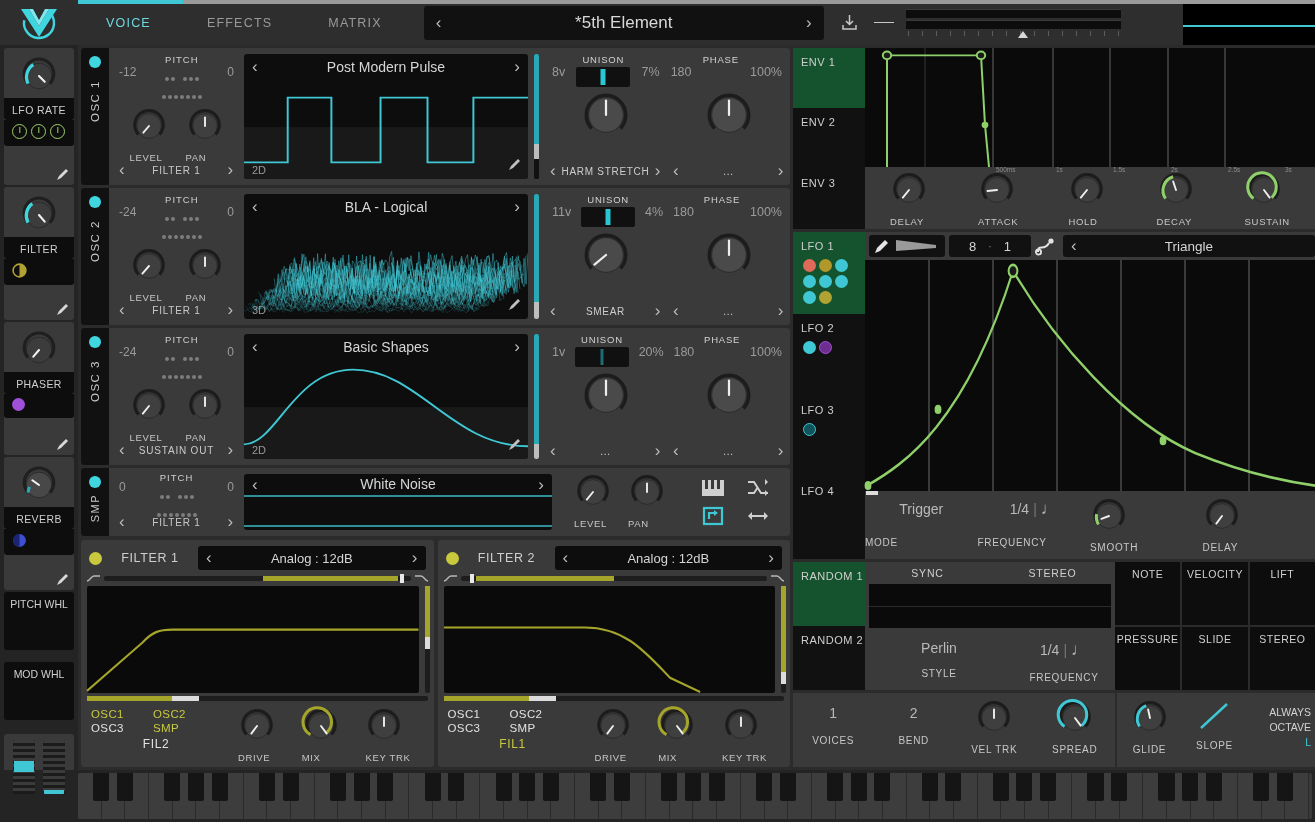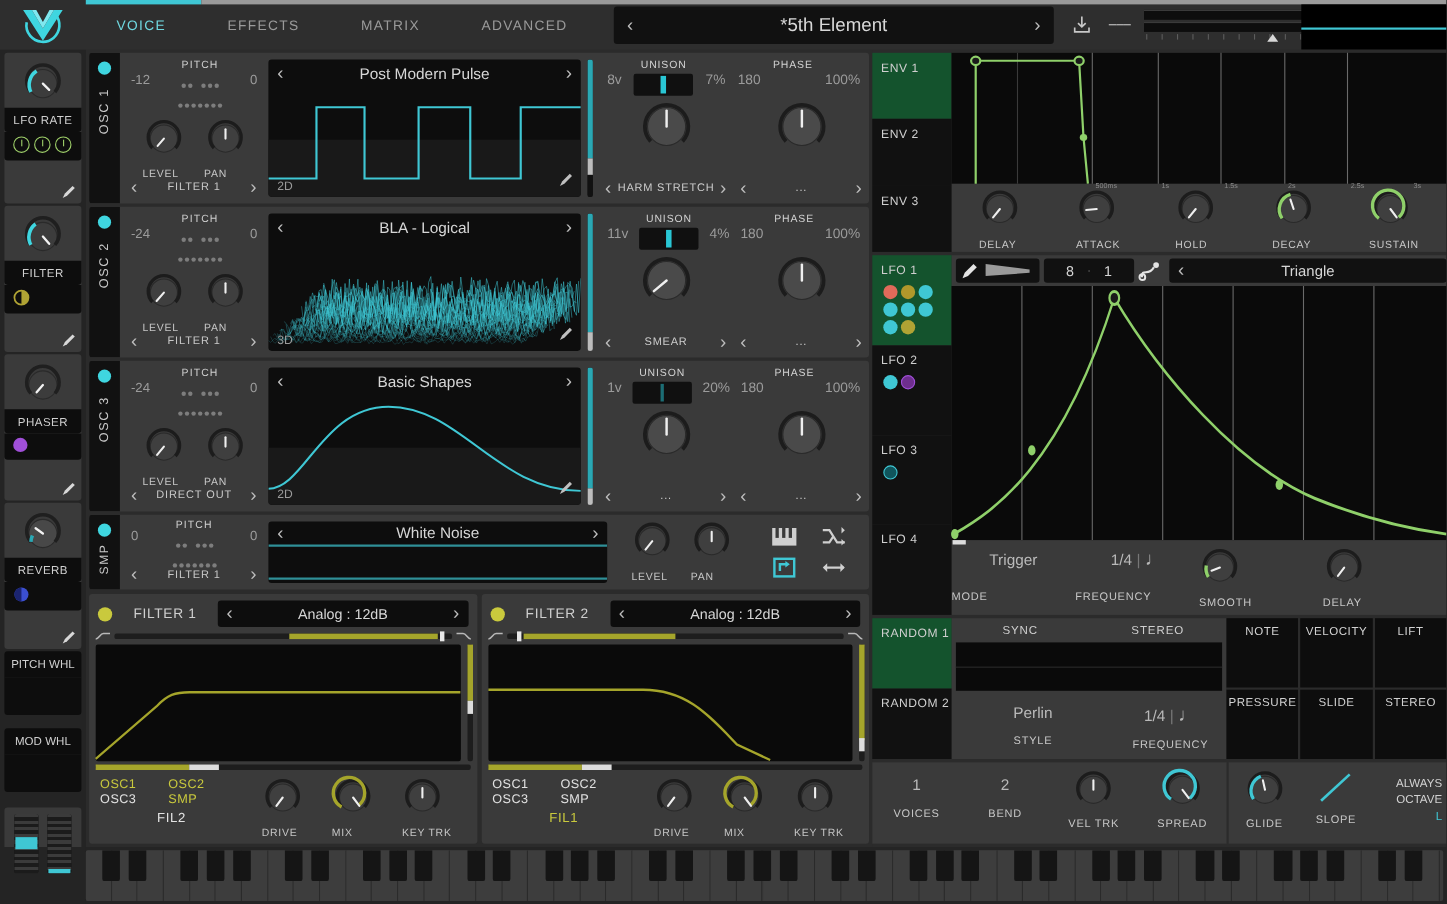--- a/index.html
+++ b/index.html
@@ -232,23 +232,20 @@
     <div class="tabs">
       <div class="tab active">
           <span>VOICE</span>
         </div>
       <div class="tab">
           <span>EFFECTS</span>
         </div>
       <div class="tab">
           <span>MATRIX</span>
         </div>
-      <div class="tab">
-          <span>ADVANCED</span>
-        </div>
     </div>
 
     <div class="preset-box">
       <span class="chev">‹</span>
       <span class="preset-name">*5th Element</span>
       <span class="chev">›</span>
     </div>
 
     <div class="topicons">
       <div class="ticon">
@@ -681,21 +678,21 @@
                 <svg class="knob" viewBox="0 0 40 40">
                   <circle cx="20" cy="20" r="13" fill="#3f3f3f" stroke="#2a2a2a"></circle>
                   <path d="M9 29 A15 15 0 1 1 31 29" fill="none" stroke="#1c1c1c" stroke-width="3.2"></path>
                   <path d="M20 20 L20 11" stroke="#efefef" stroke-width="2" stroke-linecap="round"></path>
                 </svg>
                 <div class="lbl">PAN</div>
               </div>
             </div>
             <div class="route">
               <span class="chev">‹</span>
-              <span>DIRECT OUT</span>
+              <span>SUSTAIN OUT</span>
               <span class="chev">›</span>
             </div>
           </div>
           <div class="osc-wave">
             <div class="wave-head">
               <span class="chev">‹</span>
               <span class="wave-title">Basic Shapes</span>
               <span class="chev">›</span>
             </div>
             <div class="wave-canvas">

